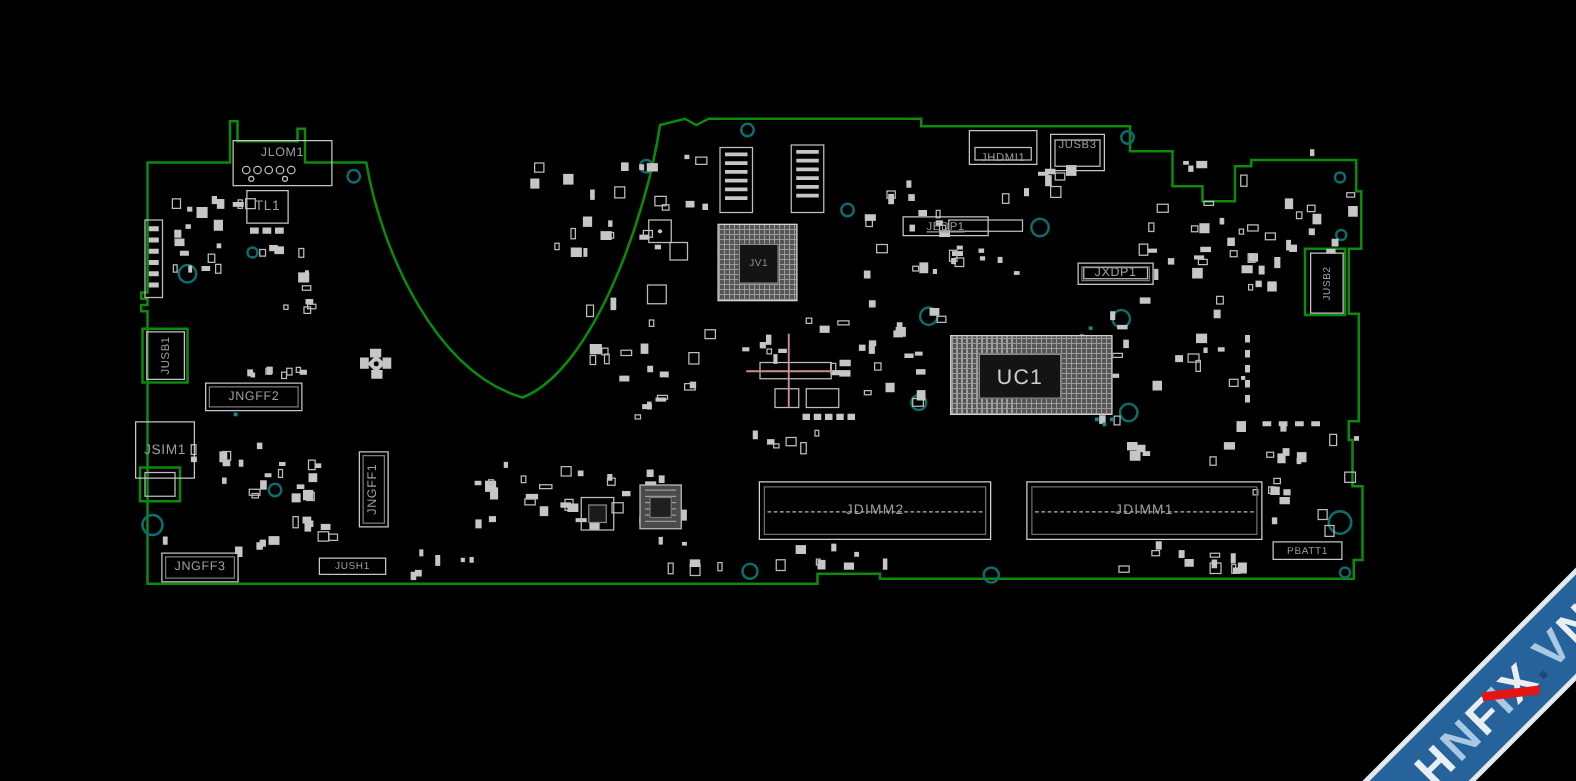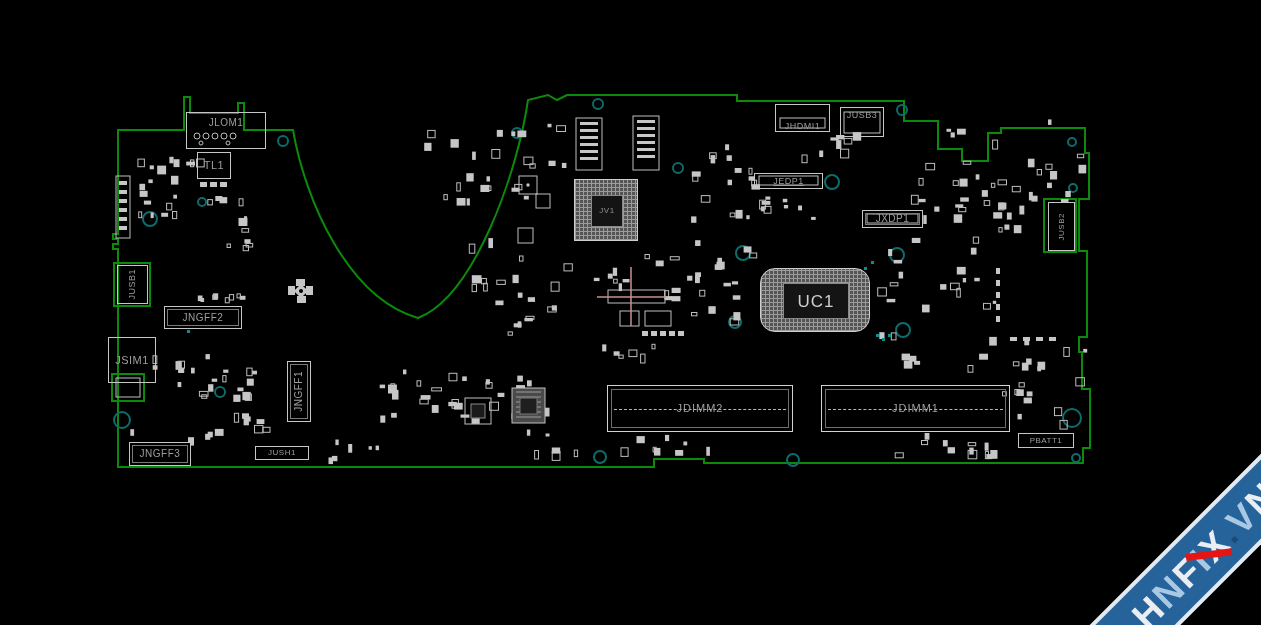--- a/index.html
+++ b/index.html
@@ -549,30 +549,30 @@
     </div>
   <div class="comp" style="left:255px;top:446px;width:54px;height:14px;font-size:8px;">
       <span>JUSH1</span>
     </div>
   <div class="comp" style="left:775px;top:104px;width:55px;height:28px;font-size:9px;align-items:flex-end;padding-top:3px;">
       <span>JHDMI1</span>
     </div>
   <div class="comp" style="left:840px;top:107px;width:44px;height:30px;font-size:9px;align-items:flex-start;padding-top:3px;">
       <span>JUSB3</span>
     </div>
-  <div class="comp" style="left:754px;top:173px;width:69px;height:16px;font-size:9px;text-decoration:underline;">
+  <div class="comp" style="left:722px;top:173px;width:69px;height:16px;font-size:9px;text-decoration:underline;">
       <span>JEDP1</span>
     </div>
   <div class="comp dbl" style="left:862px;top:210px;width:61px;height:18px;">
       <span>JXDP1</span>
     </div>
   <div class="comp vert" style="left:1048px;top:202px;width:27px;height:49px;font-size:8px;">
       <span>JUSB2</span>
     </div>
-  <div class="comp bga" style="left:760px;top:268px;width:110px;height:64px;border-radius:15px;">
+  <div class="comp bga" style="left:760px;top:268px;width:130px;height:64px;">
     <div class="core" style="left:22px;top:14px;width:64px;height:34px;font-size:17px;color:#cfcfcf;letter-spacing:1px;">UC1</div>
   </div>
   <div class="comp bga" style="left:574px;top:179px;width:64px;height:62px;">
     <div class="core" style="left:16px;top:15px;width:30px;height:30px;font-size:8px;color:#909090;">JV1</div>
   </div>
   <div class="comp dimm" style="left:607px;top:385px;width:186px;height:47px;">
       <span>JDIMM2</span>
     </div>
   <div class="comp dimm" style="left:821px;top:385px;width:189px;height:47px;">
       <span>JDIMM1</span>

